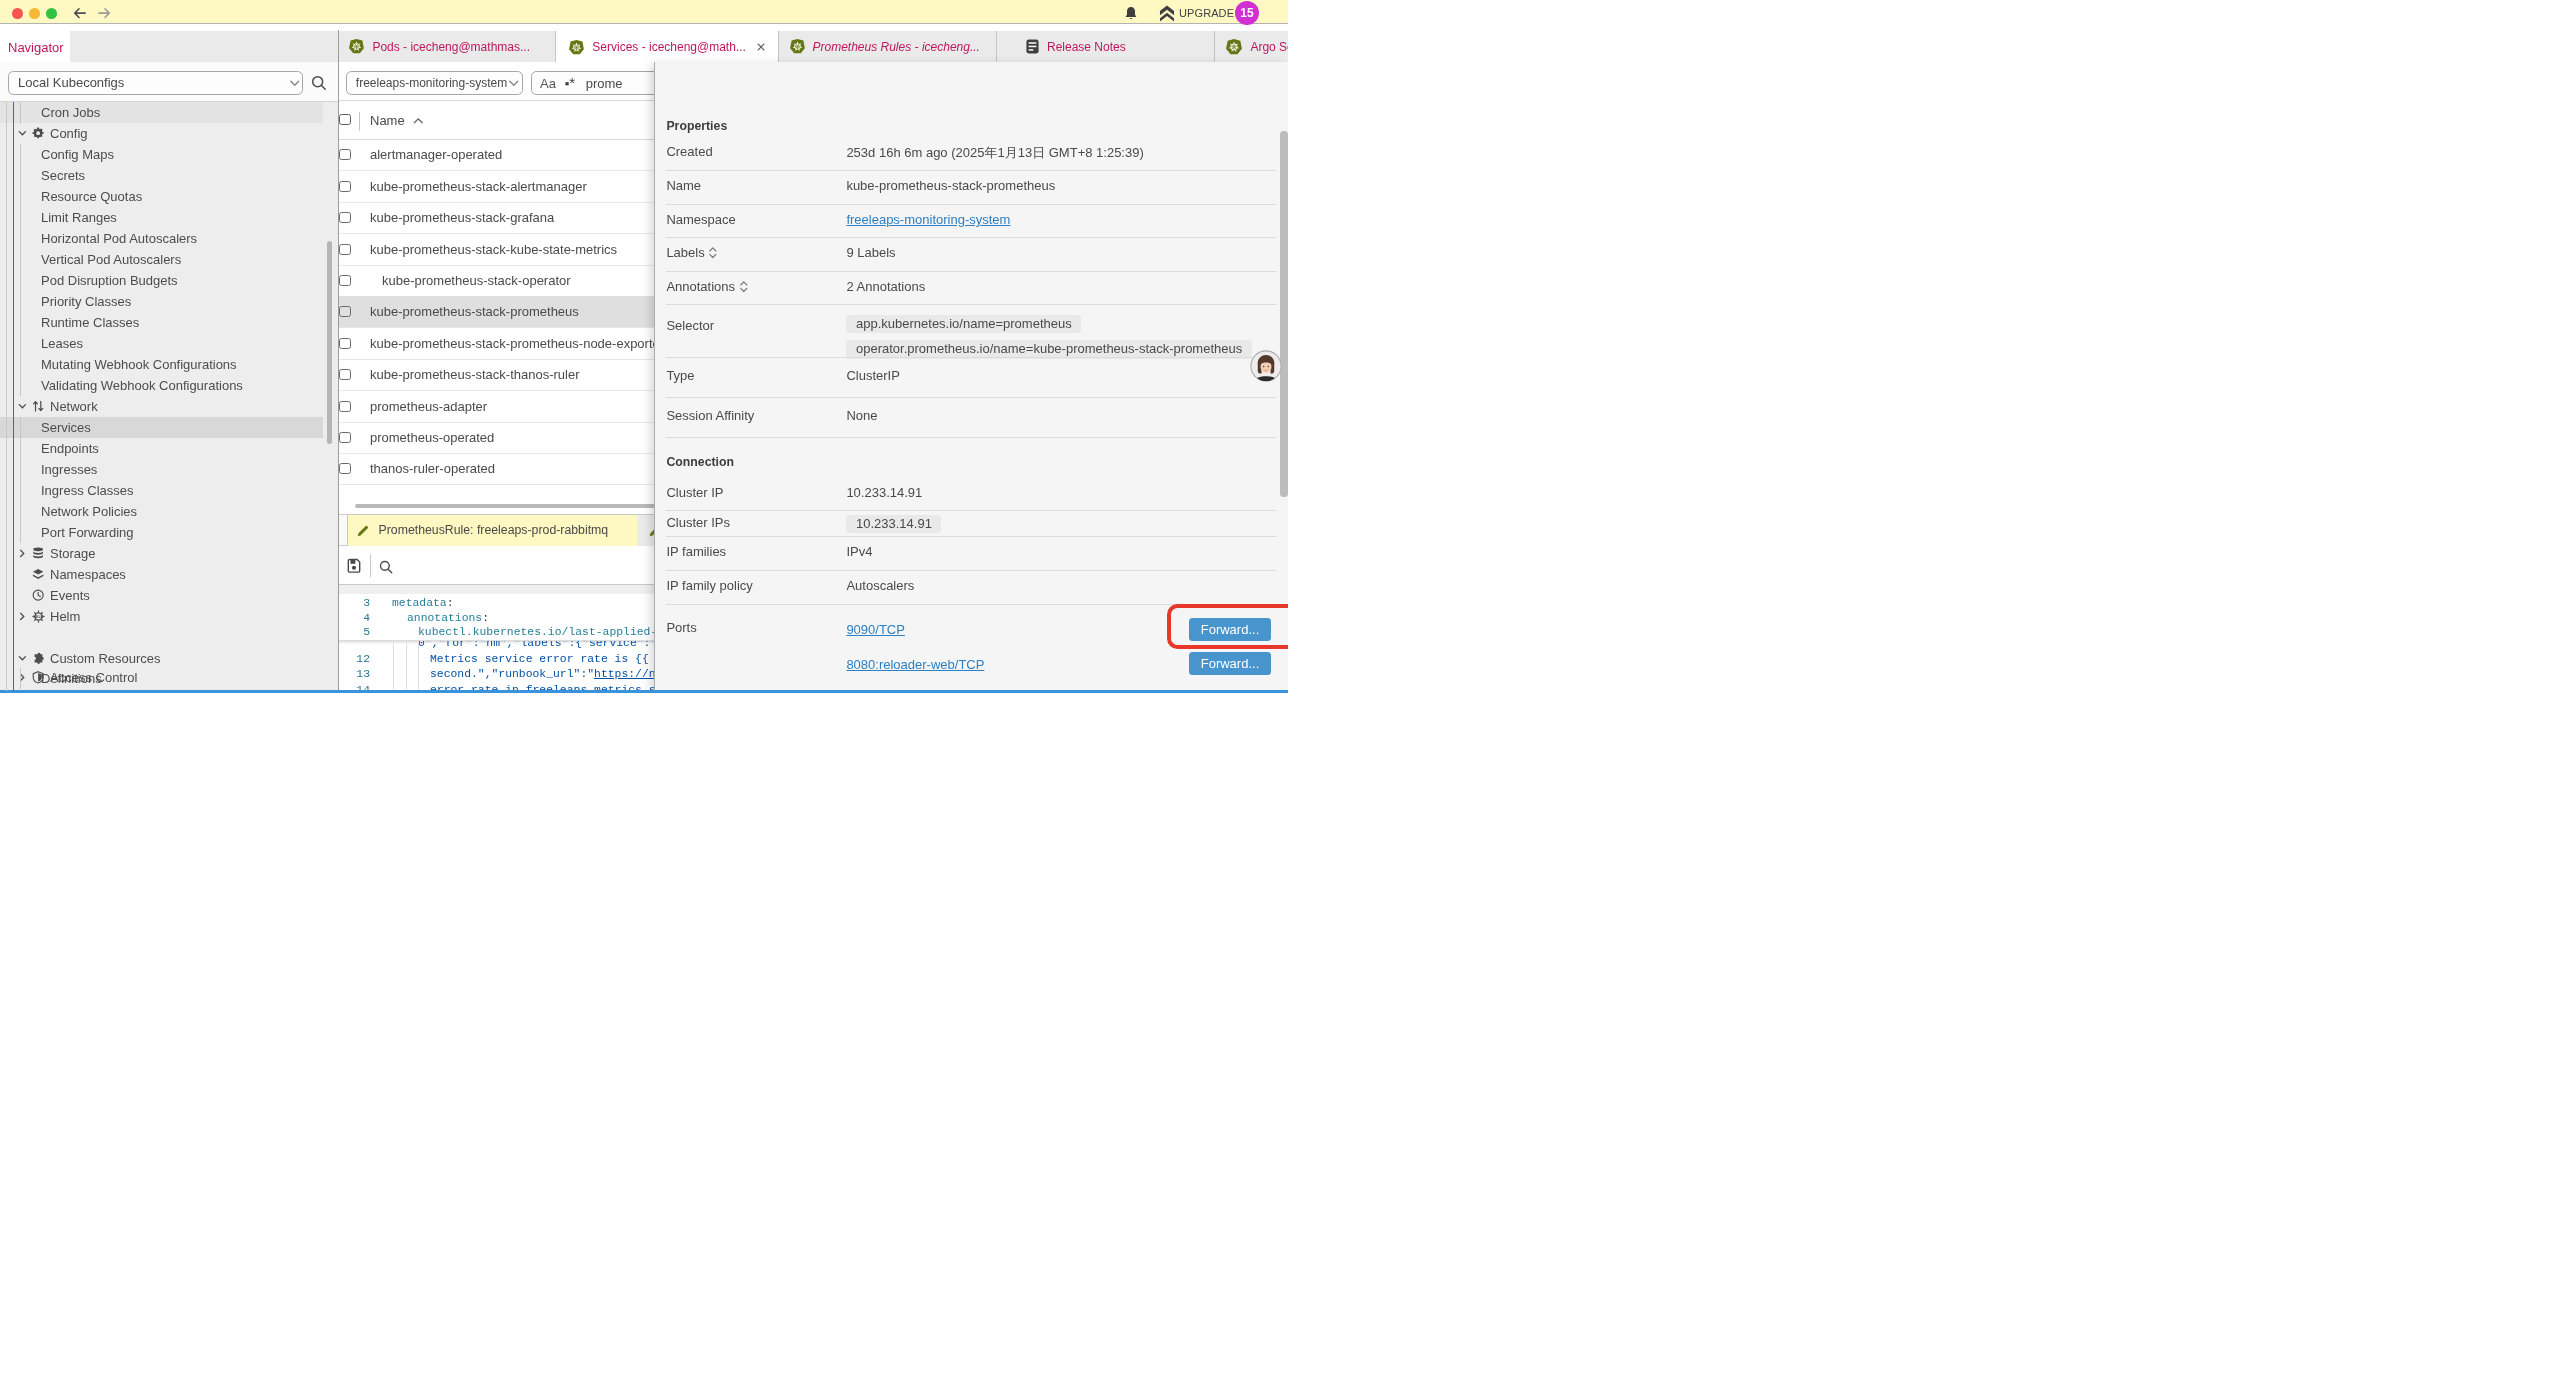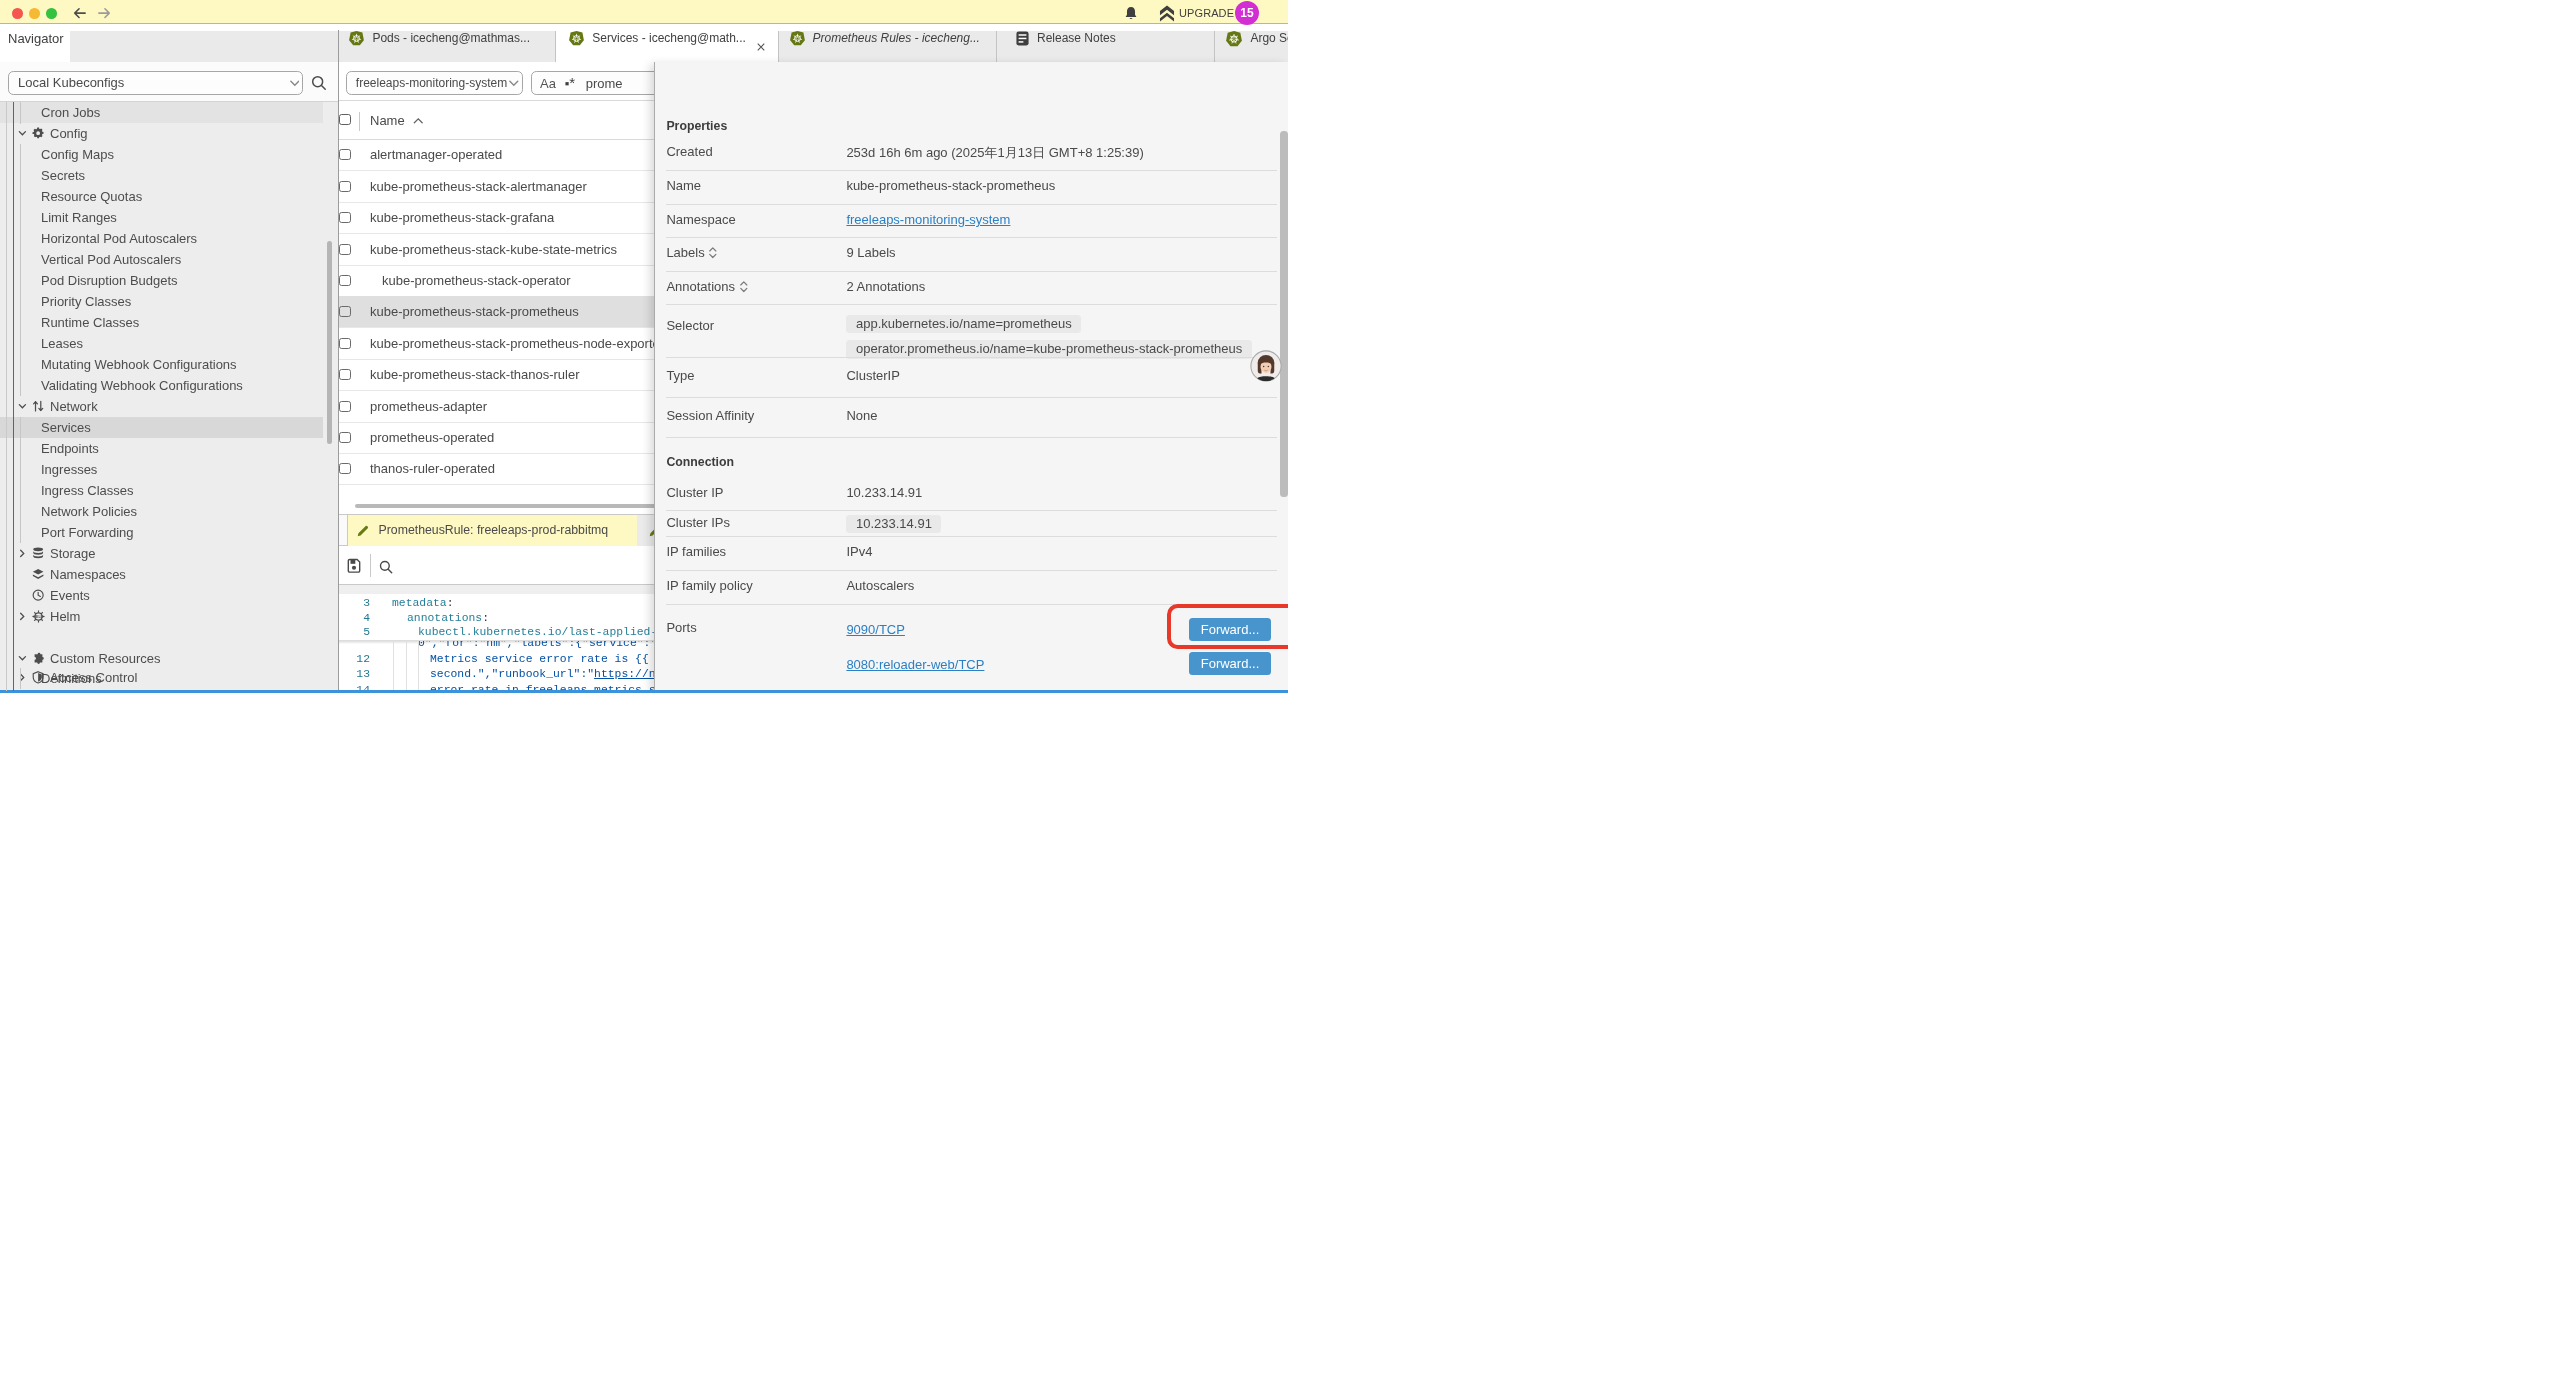--- a/index.html
+++ b/index.html
@@ -7,21 +7,21 @@
   body { font-family:"Liberation Sans", sans-serif; color:#4a4a4a; position:relative; background:#fff; }
   .abs { position:absolute; }
   svg { display:block; }
 
   
   #topbar { position:absolute; left:0; top:0; width:1288px; height:24px; background:#fef9c3; border-bottom:0.9px solid #b3b3b3; }
   .light { position:absolute; top:8px; width:10.5px; height:10.5px; border-radius:50%; }
 
   
   #tabbar { position:absolute; left:0; top:31px; width:1288px; height:32px; background:#fff; }
-  .tab { position:absolute; top:0; height:32px; display:flex; align-items:flex-start; font-size:12px; color:#404040; white-space:nowrap; overflow:hidden; }
+  .tab { position:absolute; top:0; height:32px; display:flex; align-items:center; font-size:12px; color:#be185d; white-space:nowrap; overflow:hidden; }
   .tab.inactive { background:#eaeaea; border-bottom:0.9px solid #c4c4c4; }
   .tab .ic { margin-right:8px; flex:0 0 auto; }
 
   
   #sidebar { position:absolute; left:0; top:62px; width:338px; height:629px; background:#fbfbfb; }
   #tree { position:absolute; left:0; top:39px; width:338px; height:589px; background:#ededed; border-top:0.9px solid #d4d4d4; font-size:13px; color:#4d4d4d; }
   .trow { position:absolute; left:0; width:323px; height:21px; line-height:21px; white-space:nowrap; }
   .trow .txt1 { position:absolute; left:50px; }
   .trow .txt2 { position:absolute; left:41px;text-align:right; }
   .trow .chev { position:absolute; left:18.4px; top:6.1px; }
@@ -94,21 +94,21 @@
     <svg class="abs" style="left:200px;top:12.3px;" width="8" height="8" viewBox="0 0 11 11">
         <path d="M1 1 L10 10 M10 1 L1 10" stroke="#555" stroke-width="1.5"></path>
       </svg>
   </div>
   <div class="tab inactive" style="left:778px;width:218px;border-left:0.9px solid #c4c4c4;padding-left:10.5px;font-style:italic;">
     <svg class="ic" width="15" height="15" viewBox="0 0 17 17">
         <use href="#k8s"></use>
       </svg>
     Prometheus Rules - icecheng...
   </div>
-  <div class="tab inactive" style="left:996px;width:218px;border-left:0.9px solid #c4c4c4;padding-left:19px;">
+  <div class="tab inactive" style="left:996px;width:218px;border-left:0.9px solid #c4c4c4;padding-left:29px;">
     <svg class="ic" width="13" height="15" viewBox="0 0 15 17">
       <rect x="0.5" y="0.5" width="14" height="16" rx="2.5" fill="#3f3f3f"></rect>
       <rect x="3" y="3.6" width="9" height="1.7" fill="#fff"></rect>
       <rect x="3" y="7.6" width="9" height="1.7" fill="#fff"></rect>
       <rect x="3" y="11.6" width="5.5" height="1.7" fill="#fff"></rect>
     </svg>
     Release Notes
   </div>
   <div class="tab inactive" style="left:1214px;width:74px;border-left:0.9px solid #c4c4c4;padding-left:11.4px;">
     <svg class="ic" width="16" height="16" viewBox="0 0 17 17">

